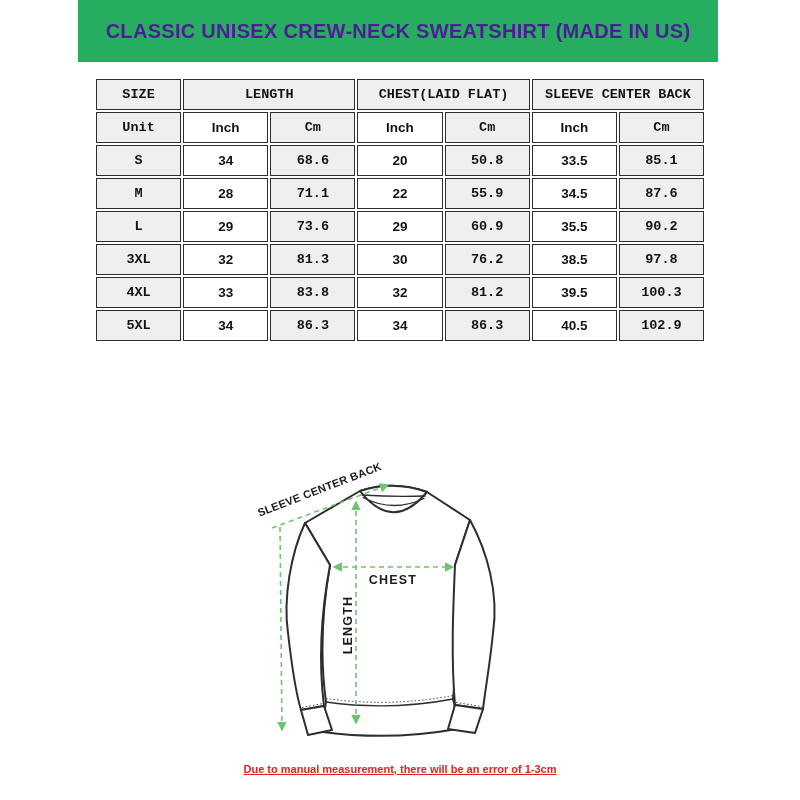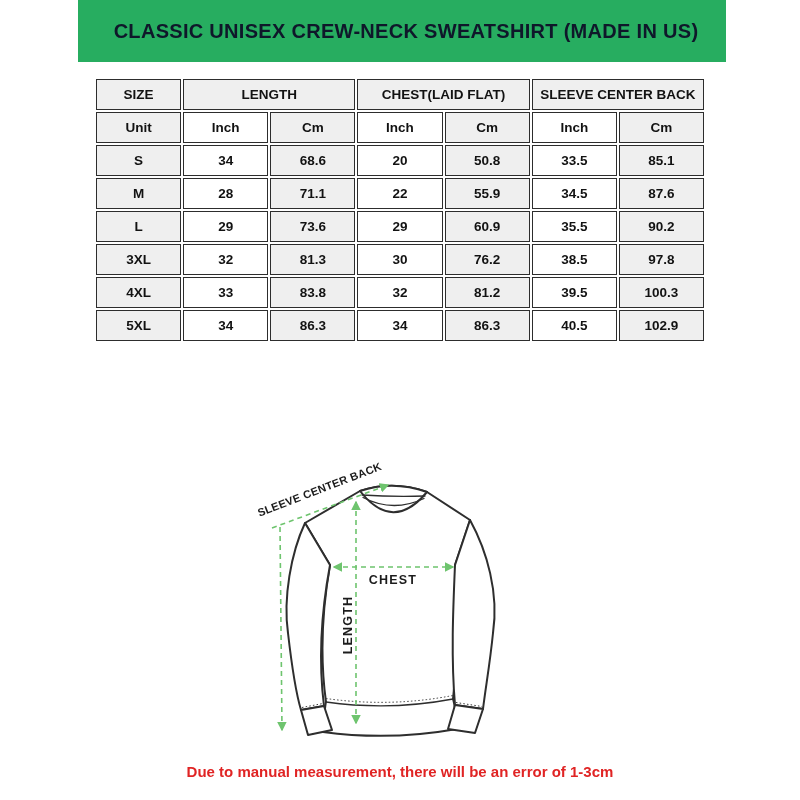--- a/index.html
+++ b/index.html
@@ -9,48 +9,48 @@
     --cell-gray:#efefef;
     --border-dark:#2d2d2d;
   }
   html,body{margin:0;padding:0;background:#ffffff;}
   .page{
     position:relative;width:800px;height:800px;background:#ffffff;overflow:hidden;
     font-family:"Liberation Sans",sans-serif;
   }
   .banner{
     position:absolute;left:78px;top:0;width:640px;height:62px;
-    background:var(--accent-green);color:#0f172a;
+    background:var(--accent-green);color:#4c1d95;
     display:flex;align-items:center;justify-content:center;
-    font-weight:bold;font-size:20px;letter-spacing:.3px;white-space:nowrap;padding-left:8px;
+    font-weight:bold;font-size:20px;letter-spacing:.3px;white-space:nowrap;
   }
   table.size-table{
     position:absolute;left:94px;top:77px;width:612px;
     border-collapse:separate;border-spacing:2px;table-layout:fixed;
     background:#ffffff;
   }
   table.size-table th, table.size-table td{
     border:1.5px solid var(--border-dark);
     height:29px;padding:0;text-align:center;vertical-align:middle;
     font-weight:bold;color:#121212;background:#ffffff;
   }
   table.size-table th{font-size:13.5px;}
   table.size-table td{font-size:13.5px;}
-  table.size-table .shade{background:var(--cell-gray);}
+  table.size-table .shade{background:var(--cell-gray);font-family:Liberation Mono, monospace;}
   .diagram{position:absolute;left:235px;top:453px;}
   .cloth{fill:#ffffff;stroke:#2e2e2e;stroke-width:2;stroke-linejoin:round;stroke-linecap:round;}
   .thin{fill:none;stroke:#2e2e2e;stroke-width:1.3;stroke-linecap:round;}
   .stitch{fill:none;stroke:#3a3a3a;stroke-width:1;stroke-dasharray:1.5 2.2;}
   .mline{fill:none;stroke:var(--arrow-green);stroke-width:1.6;stroke-dasharray:5 4;}
   .arrowhead{fill:var(--arrow-green);}
   .dlabel{font-family:"Liberation Sans",sans-serif;font-weight:bold;font-size:12.5px;letter-spacing:1.2px;fill:#1c1c1c;}
   .dlabel.small{font-size:11px;letter-spacing:.3px;}
   .note{
     position:absolute;left:0;top:763px;width:800px;text-align:center;
-    color:var(--note-red);font-weight:bold;font-size:15px;
+    color:var(--note-red);font-weight:bold;font-size:11px;text-decoration:underline;
   }
 </style>
 </head>
 <body>
 
 <div class="page">
 
   <div class="banner">
     <span>CLASSIC UNISEX CREW-NECK SWEATSHIRT (MADE IN US)</span>
   </div>

